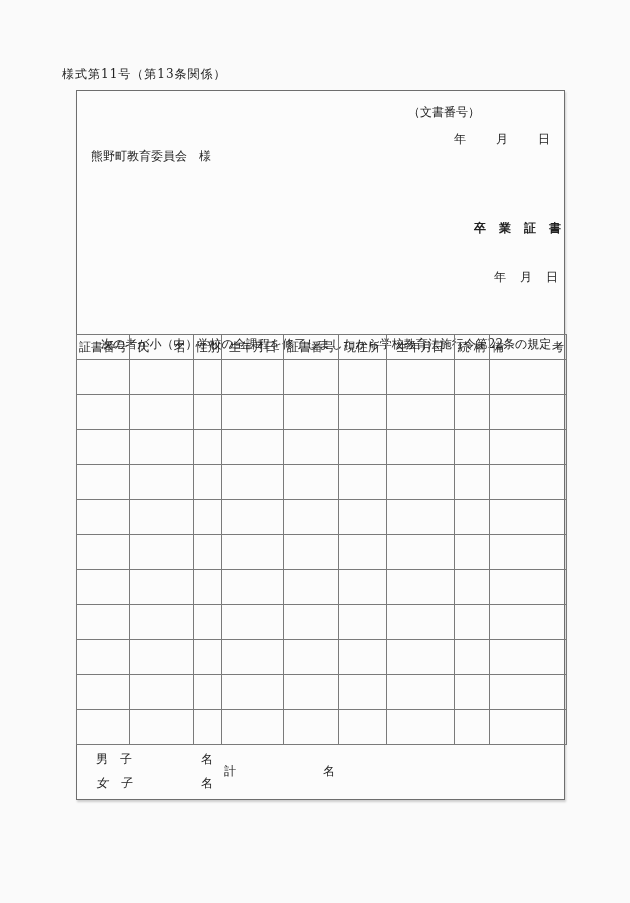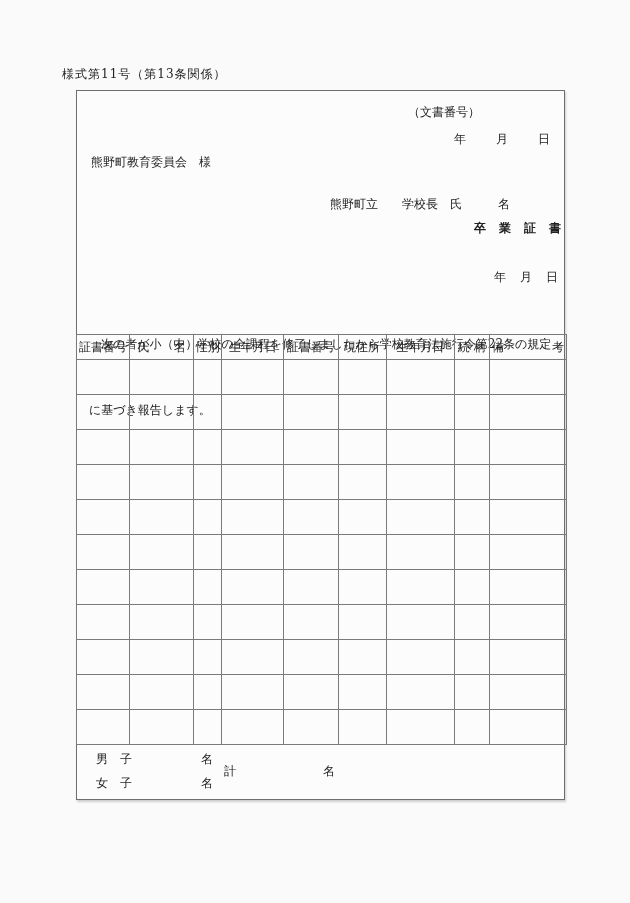--- a/index.html
+++ b/index.html
@@ -34,21 +34,21 @@
     background: #fcfcfc;
     box-sizing: border-box;
   }
   .line {
     position: absolute;
     white-space: pre;
     line-height: 16px;
   }
   .doc-number   { left: 331px; top: 13px; }
   .date-line    { left: 377px; top: 40px; letter-spacing: 2px; }
-  .addressee    { left: 14px;  top: 63px; }
+  .addressee    { left: 14px;  top: 57px; }
   .sender-line  { left: 253px; top: 105px; }
   .cert-title   { left: 397px; top: 129px; letter-spacing: 0.5px; font-weight: bold; }
   .completion-line { left: 141px; top: 154px; }
   .award-date-line { left: 417px; top: 178px; letter-spacing: 1px; }
   .body-par {
     position: absolute;
     left: 12px;
     top: 198px;
     width: 467px;
     line-height: 22px;
@@ -70,48 +70,46 @@
     text-align: center;
     white-space: pre;
     overflow: hidden;
   }
   table.report th { height: 24px; }
   table.report td { height: 34px; }
   .summary { position: absolute; left: 0; top: 653px; width: 489px; height: 72px; }
   .summary .line { position: absolute; white-space: pre; }
   .sum-male   { left: 19px;  top: 7px; }
   .sum-male-u { left: 124px; top: 7px; }
-  .sum-female { left: 19px;  top: 31px; }
+  .sum-female { left: 19px;  top: 31px; font-style: italic; }
   .sum-female-u { left: 124px; top: 31px; }
   .sum-total  { left: 147px; top: 19px; }
   .sum-total-u{ left: 246px; top: 19px; }
 </style>
 </head>
 <body>
 
 <div class="form-label">様式第11号（第13条関係）</div>
 
 <div class="doc-box">
 
   <div class="line doc-number">（文書番号）</div>
 
   <div class="line date-line">年　　月　　日</div>
 
   <div class="line addressee">熊野町教育委員会　様</div>
 
-  <div class="line sender-line">熊野町立　　学校長　氏　　　名</div>
 
   <div class="line cert-title">卒　業　証　書</div>
 
 
   <div class="line award-date-line">年　月　日</div>
 
   <div class="body-par">
     <div>　次の者が小（中）学校の全課程を修了しましたから学校教育法施行令第22条の規定</div>
-    <div>に基づき報告します。</div>
   </div>
 
   <table class="report">
     <colgroup>
         <col style="width: 53px;">
         <col style="width: 64px;">
         <col style="width: 28px;">
         <col style="width: 62px;">
         <col style="width: 54px;">
         <col style="width: 48px;">

